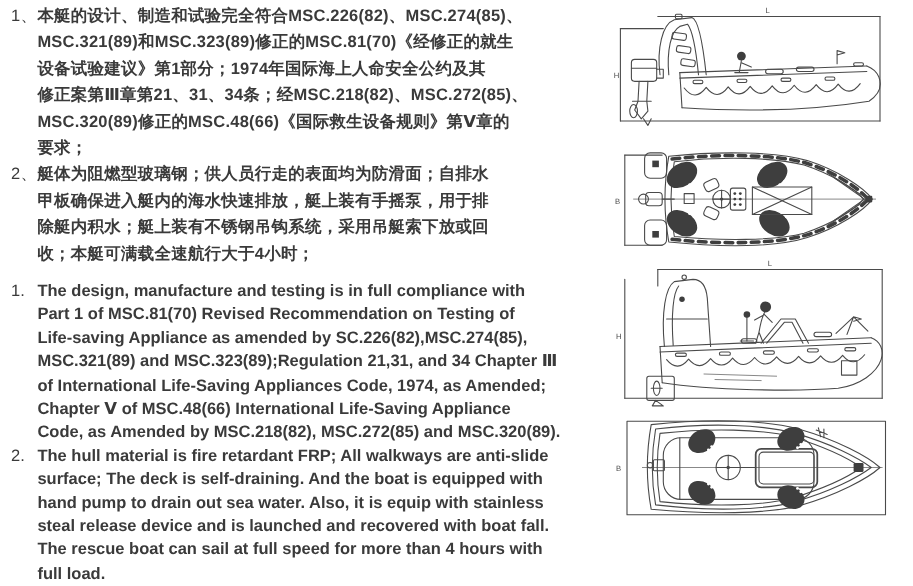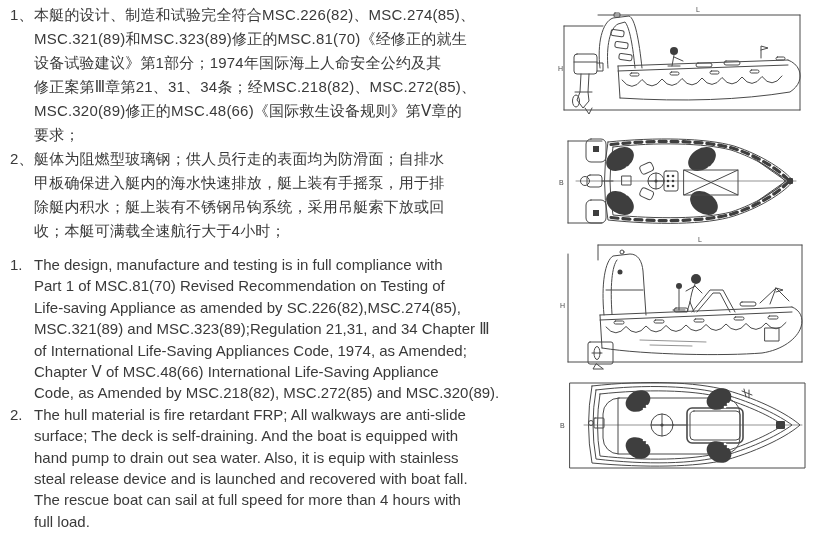--- a/index.html
+++ b/index.html
@@ -4,21 +4,21 @@
 <style>
   html,body { margin:0; padding:0; background:#ffffff; }
   .page {
     position:relative; width:830px; height:533px; background:#ffffff;
     font-family:"Liberation Sans","DejaVu Sans",sans-serif;
     color:#3a3a3a; overflow:hidden;
   }
   .text-column { position:absolute; left:10px; top:3px; width:544px; }
   .note-item { display:flex; align-items:flex-start; }
   .note-num { flex:0 0 24px; }
-  .note-text { flex:1 1 auto; white-space:pre-line; }
+  .note-text { flex:1 1 auto; white-space:pre-line;font-weight:bold; }
   .cn .note-item { font-size:15px; line-height:24px; letter-spacing:0.2px; }
   .en { margin-top:11px; }
   .en .note-item { font-size:15px; line-height:21.4px; }
   .drawings-column { position:absolute; left:0; top:0; width:830px; height:533px; pointer-events:none; }
   figure.draw { position:absolute; margin:0; }
   svg { display:block; }
   .draw path, .draw line, .draw rect, .draw circle, .draw ellipse, .draw polyline {
     stroke:#4a4a4a; fill:none; stroke-width:1; stroke-linecap:round; stroke-linejoin:round;
   }
   .draw .thin { stroke-width:0.6; }

